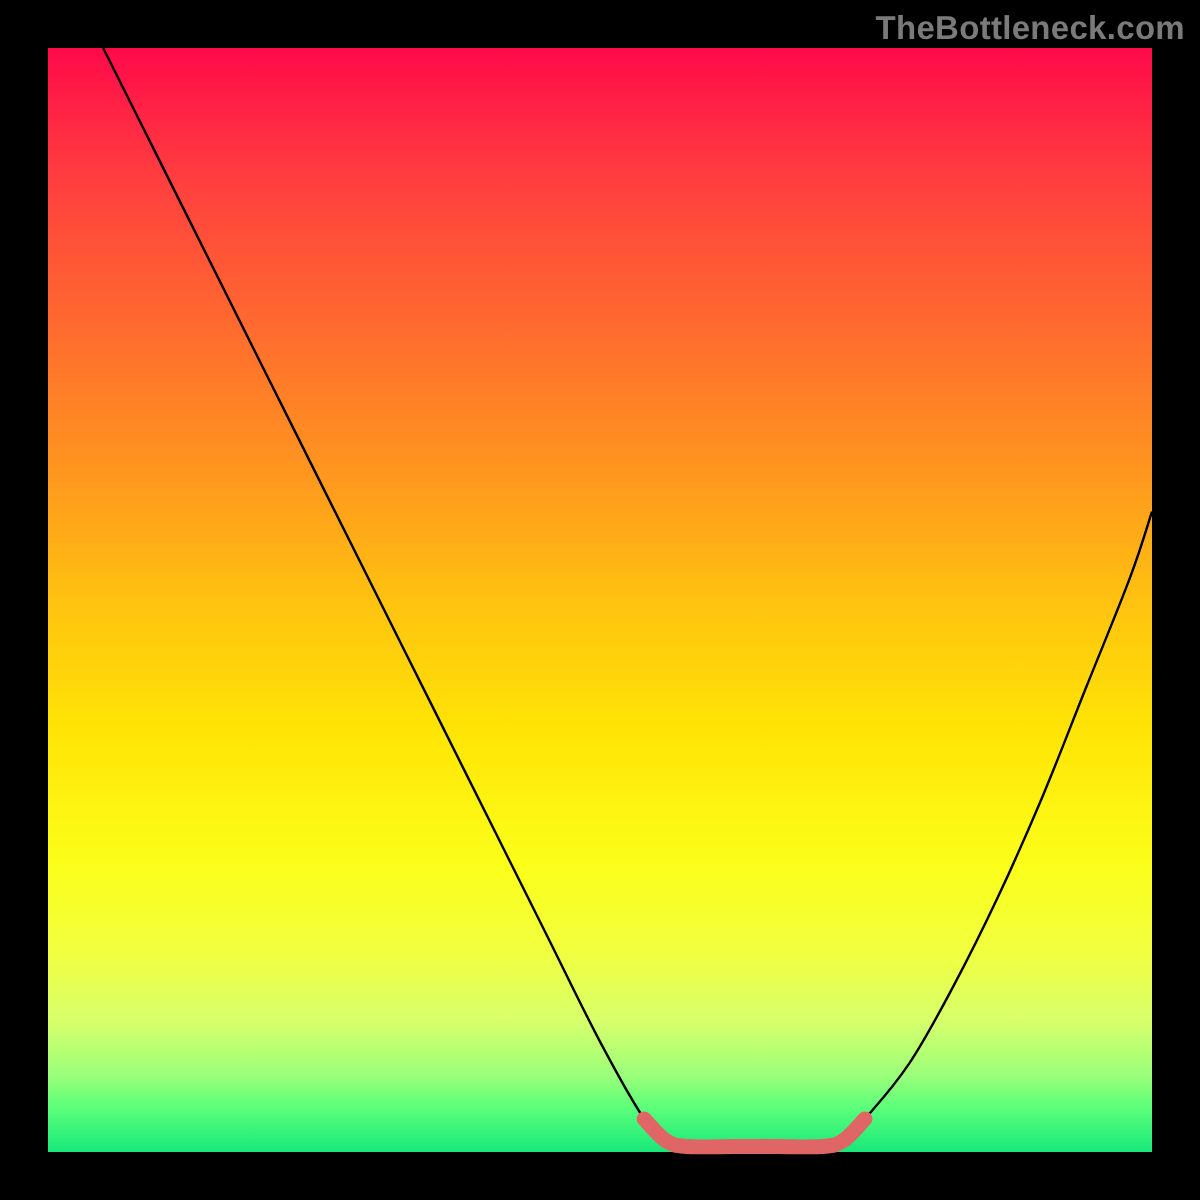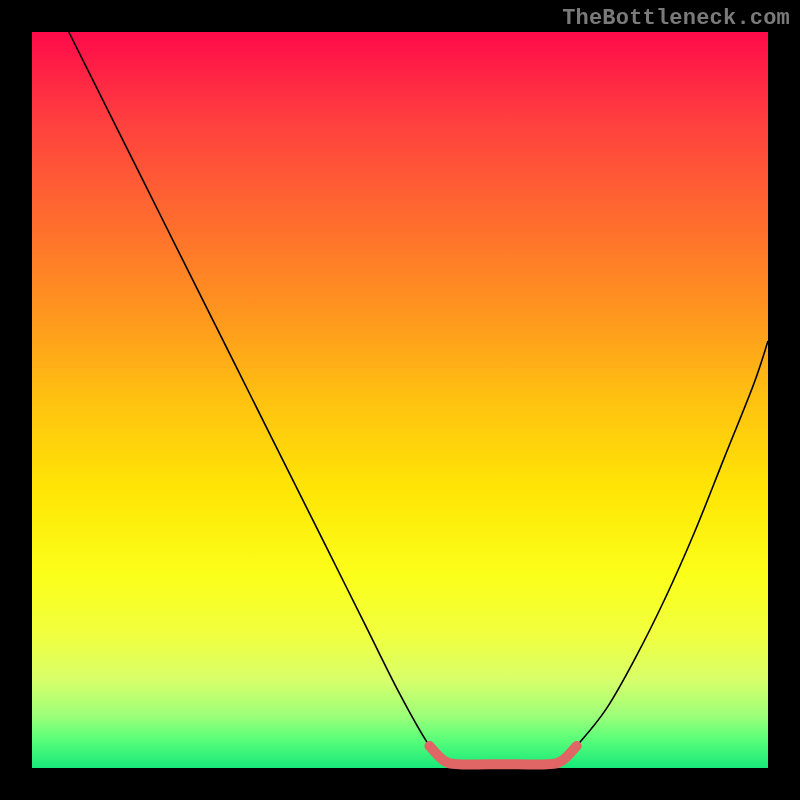--- a/index.html
+++ b/index.html
@@ -39,21 +39,21 @@
     width: 736px;
     height: 736px;
     overflow: visible;
   }
   .curve { fill: none; stroke: #000; stroke-width: 1.6; }
   .accent { fill: none; stroke: #e06666; stroke-width: 10; stroke-linecap: round; }
   .watermark {
     position: absolute;
     top: 6px;
     right: 10px;
-    font-family: Liberation Mono, monospace;
+    font-family: Liberation Sans, sans-serif;
     font-size: 22px;
     font-weight: 600;
     color: #7a7a7a;
     letter-spacing: 0.2px;
   }
 </style>
 </head>
 <body>
 
 <div class="stage">

